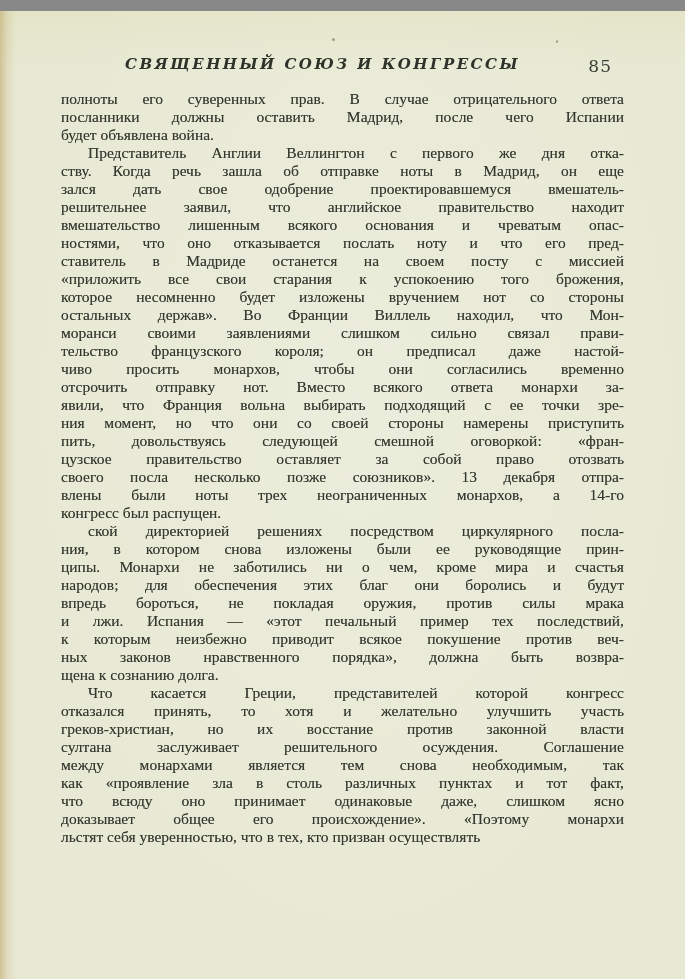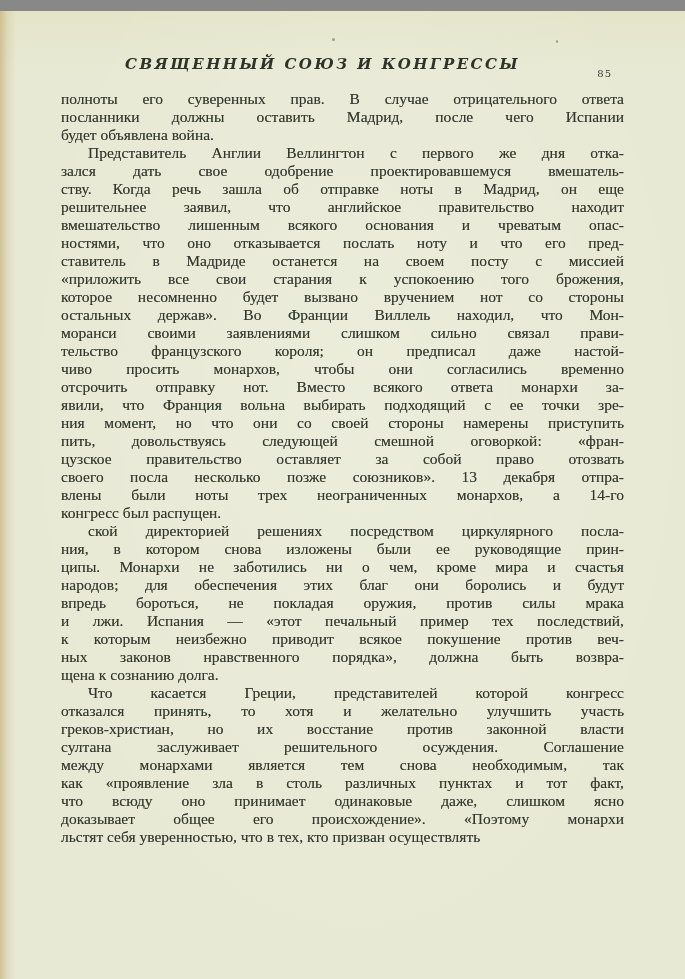--- a/index.html
+++ b/index.html
@@ -35,22 +35,22 @@
     font-weight: 600;
     font-size: 15px;
     letter-spacing: 2.5px;
     color: #2e332a;
     padding-right: 40px;
     white-space: nowrap;
   }
   .running-head .pageno {
     position: absolute;
     right: 12px;
-    top: 13px;
-    font-size: 10px;
+    top: 1px;
+    font-size: 17px;
     font-style: normal;
     color: #3a3e33;
     letter-spacing: 1px;
   }
   .text-block {
     position: absolute;
     top: 79px;
     left: 61px;
     width: 563px;
     font-family: Liberation Serif, serif;
@@ -94,28 +94,28 @@
   </div>
 
   <div class="text-block">
       <div class="paragraph">
         <div class="line">полноты его суверенных прав. В случае отрицательного ответа</div>
         <div class="line">посланники должны оставить Мадрид, после чего Испании</div>
         <div class="line last">будет объявлена война.</div>
       </div>
       <div class="paragraph indent">
         <div class="line">Представитель Англии Веллингтон с первого же дня отка-</div>
+        <div class="line">ству. Когда речь зашла об отправке ноты в Мадрид, он еще</div>
         <div class="line">зался дать свое одобрение проектировавшемуся вмешатель-</div>
-        <div class="line">ству. Когда речь зашла об отправке ноты в Мадрид, он еще</div>
         <div class="line">решительнее заявил, что английское правительство находит</div>
         <div class="line">вмешательство лишенным всякого основания и чреватым опас-</div>
         <div class="line">ностями, что оно отказывается послать ноту и что его пред-</div>
         <div class="line">ставитель в Мадриде останется на своем посту с миссией</div>
         <div class="line">«приложить все свои старания к успокоению того брожения,</div>
-        <div class="line">которое несомненно будет вызвано вручением нот со стороны</div>
+        <div class="line">которое несомненно будет изложены вручением нот со стороны</div>
         <div class="line">остальных держав». Во Франции Виллель находил, что Мон-</div>
         <div class="line">моранси своими заявлениями слишком сильно связал прави-</div>
         <div class="line">тельство французского короля; он предписал даже настой-</div>
         <div class="line">чиво просить монархов, чтобы они согласились временно</div>
         <div class="line">отсрочить отправку нот. Вместо всякого ответа монархи за-</div>
         <div class="line">явили, что Франция вольна выбирать подходящий с ее точки зре-</div>
         <div class="line">ния момент, но что они со своей стороны намерены приступить</div>
         <div class="line">пить, довольствуясь следующей смешной оговоркой: «фран-</div>
         <div class="line">цузское правительство оставляет за собой право отозвать</div>
         <div class="line">своего посла несколько позже союзников». 13 декабря отпра-</div>

